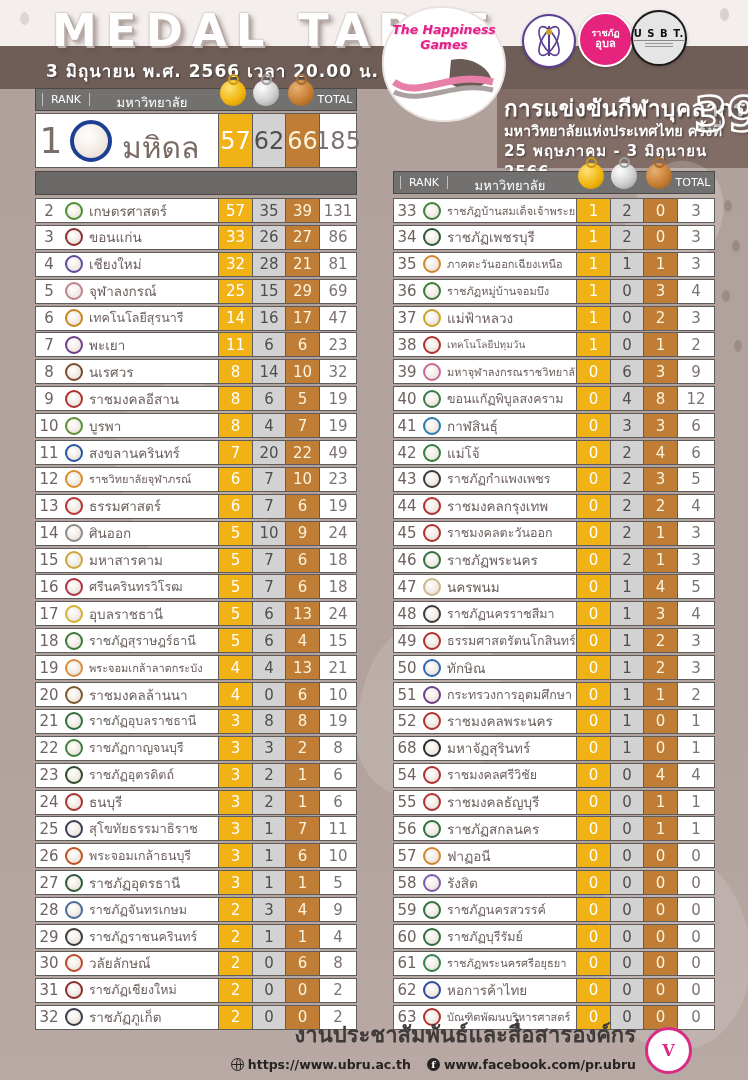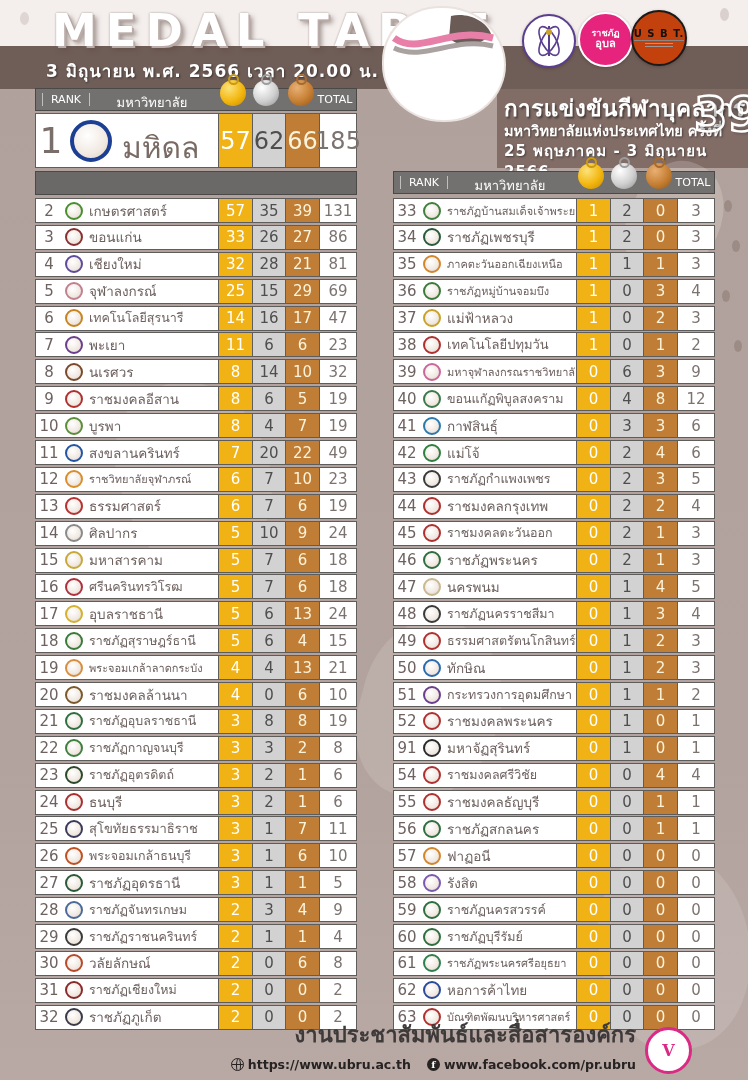--- a/index.html
+++ b/index.html
@@ -25,21 +25,21 @@
     border-radius:48% 52% 50% 50%;box-shadow:0 0 0 2px #eae2df;text-align:center;z-index:3;}
   .hg-text{margin-top:14px;color:#e0218a;font-size:12.5px;font-weight:bold;font-style:italic;
     text-shadow:1px 1px 0 #f7c9de;}
   .circle-logo{position:absolute;border-radius:50%;z-index:3;box-shadow:0 1px 3px rgba(60,40,35,.4);}
   .logo-atom{top:14px;left:522px;width:50px;height:50px;background:#fff;border:2px solid #5a3e8f;
     display:flex;align-items:center;justify-content:center;}
   .logo-ubru{top:12px;left:578px;width:51px;height:51px;background:#e6247e;border:2px solid #fff;
     display:flex;flex-direction:column;align-items:center;justify-content:center;color:#fff;font-weight:bold;line-height:1.05;}
   .logo-ubru .l1{font-size:9px;}
   .logo-ubru .l2{font-size:11px;}
-  .logo-usbt{top:10px;left:631px;width:52px;height:52px;background:#c2410c;border:2px solid #1a1a1a;
+  .logo-usbt{top:10px;left:631px;width:52px;height:52px;background:#e5e5e5;border:2px solid #1a1a1a;
     display:flex;flex-direction:column;align-items:center;justify-content:center;}
   .usbt-text{font-size:10px;font-weight:bold;color:#111;letter-spacing:1px;border-bottom:1px solid #888;padding-bottom:1px;}
   .usbt-lines{width:28px;height:6px;margin-top:2px;
     background:repeating-linear-gradient(#9a9a9a 0 1px,transparent 1px 3px);}
   .event1{position:absolute;top:90px;left:504px;color:#fff;font-size:22.5px;font-weight:bold;
     text-shadow:1.5px 1.5px 2px rgba(0,0,0,.45);letter-spacing:.5px;}
   .event2{position:absolute;top:119px;left:504px;color:#fff;font-size:14.5px;font-weight:bold;
     text-shadow:1px 1px 2px rgba(0,0,0,.45);}
   .event3{position:absolute;top:139px;left:504px;color:#fff;font-size:15px;font-weight:bold;
     letter-spacing:1px;text-shadow:1px 1px 2px rgba(0,0,0,.45);}
@@ -122,20 +122,21 @@
 <div class="dots" style="top:290px;left:722px;"></div>
 <div class="dots" style="top:340px;left:734px;"></div>
 <div class="ldots" style="top:12px;left:20px;background:rgba(160,140,135,.25);"></div>
 <div class="ldots" style="top:26px;left:350px;background:rgba(160,140,135,.25);"></div>
 <div class="ldots" style="top:8px;left:720px;background:rgba(160,140,135,.3);"></div>
 
 <div class="title">MEDAL TABLE</div>
 <div class="datetime">3 มิถุนายน พ.ศ. 2566 เวลา 20.00 น.</div>
 
 <div class="hg-logo">
+  <div class="hg-text">The Happiness Games</div>
   <svg width="110" height="58">
     <path d="M62 8 C80 4 98 14 102 26 C90 40 70 40 60 30 Z" fill="#6b5b56"></path>
     <path d="M5 30 C30 48 60 18 104 30" stroke="#e87fa8" stroke-width="7" fill="none"></path>
     <path d="M5 40 C35 54 65 28 104 38" stroke="#a9a2a0" stroke-width="5" fill="none"></path>
   </svg>
 </div>
 
 <div class="circle-logo logo-atom">
   <svg width="38" height="38">
     <ellipse cx="19" cy="19" rx="16" ry="7" fill="none" stroke="#5a3e8f" stroke-width="1.6" transform="rotate(60 19 19)"></ellipse>
@@ -310,21 +311,21 @@
     <span class="c c-g">6</span>
     <span class="c c-s">7</span>
     <span class="c c-b">6</span>
     <span class="c c-t">19</span>
   </div>
       <div class="row">
     <span class="c c-rank">14</span>
     <span class="c c-logo">
           <i style="border-color: rgb(138, 138, 138);"></i>
         </span>
-    <span class="c c-name">ศิลปากร</span>
+    <span class="c c-name">ศินออก</span>
     <span class="c c-g">5</span>
     <span class="c c-s">10</span>
     <span class="c c-b">9</span>
     <span class="c c-t">24</span>
   </div>
       <div class="row">
     <span class="c c-rank">15</span>
     <span class="c c-logo">
           <i style="border-color: rgb(201, 168, 58);"></i>
         </span>
@@ -587,21 +588,21 @@
     <span class="c c-g">1</span>
     <span class="c c-s">0</span>
     <span class="c c-b">2</span>
     <span class="c c-t">3</span>
   </div>
       <div class="row">
     <span class="c c-rank">38</span>
     <span class="c c-logo">
           <i style="border-color: rgb(176, 48, 48);"></i>
         </span>
-    <span class="c c-name" style="font-size: 13px; font-family: Liberation Serif, serif;">เทคโนโลยีปทุมวัน</span>
+    <span class="c c-name" style="font-size: 10px; font-family: Liberation Serif, serif;">เทคโนโลยีปทุมวัน</span>
     <span class="c c-g">1</span>
     <span class="c c-s">0</span>
     <span class="c c-b">1</span>
     <span class="c c-t">2</span>
   </div>
       <div class="row">
     <span class="c c-rank">39</span>
     <span class="c c-logo">
           <i style="border-color: rgb(201, 103, 154);"></i>
         </span>
@@ -748,21 +749,21 @@
     <span class="c c-logo">
           <i style="border-color: rgb(176, 48, 48);"></i>
         </span>
     <span class="c c-name">ราชมงคลพระนคร</span>
     <span class="c c-g">0</span>
     <span class="c c-s">1</span>
     <span class="c c-b">0</span>
     <span class="c c-t">1</span>
   </div>
       <div class="row">
-    <span class="c c-rank">91</span>
+    <span class="c c-rank">68</span>
     <span class="c c-logo">
           <i style="border-color: rgb(42, 42, 42);"></i>
         </span>
     <span class="c c-name">มหาจัฏสุรินทร์</span>
     <span class="c c-g">0</span>
     <span class="c c-s">1</span>
     <span class="c c-b">0</span>
     <span class="c c-t">1</span>
   </div>
       <div class="row">

